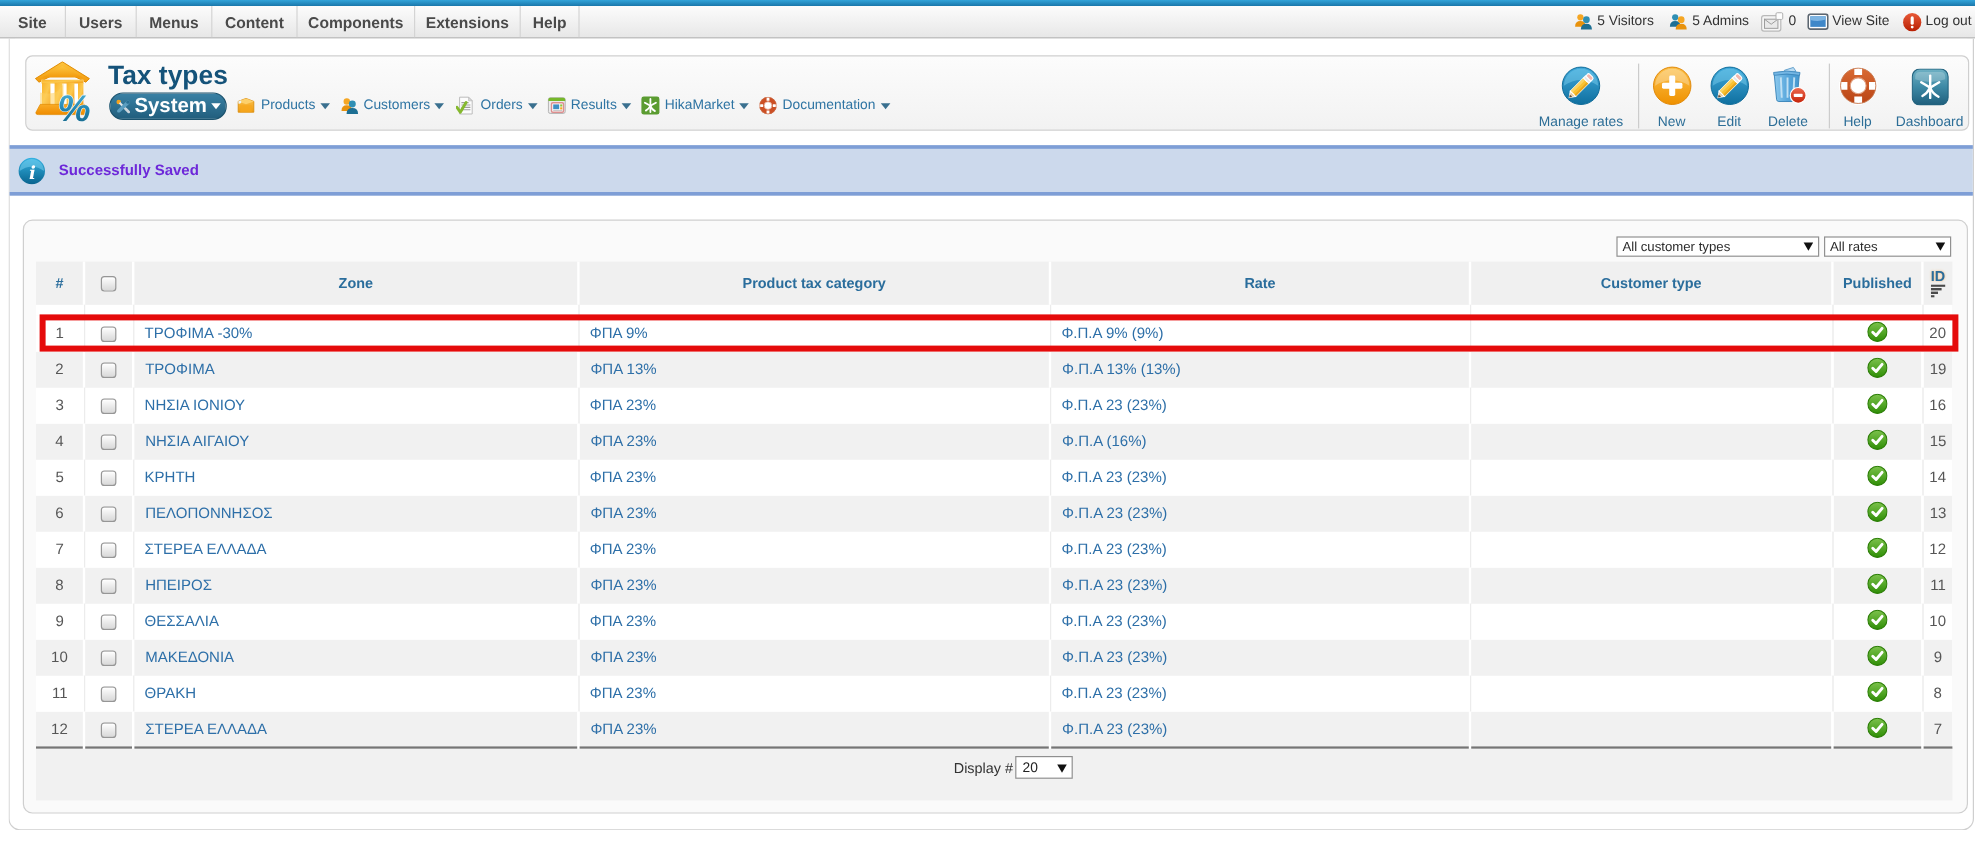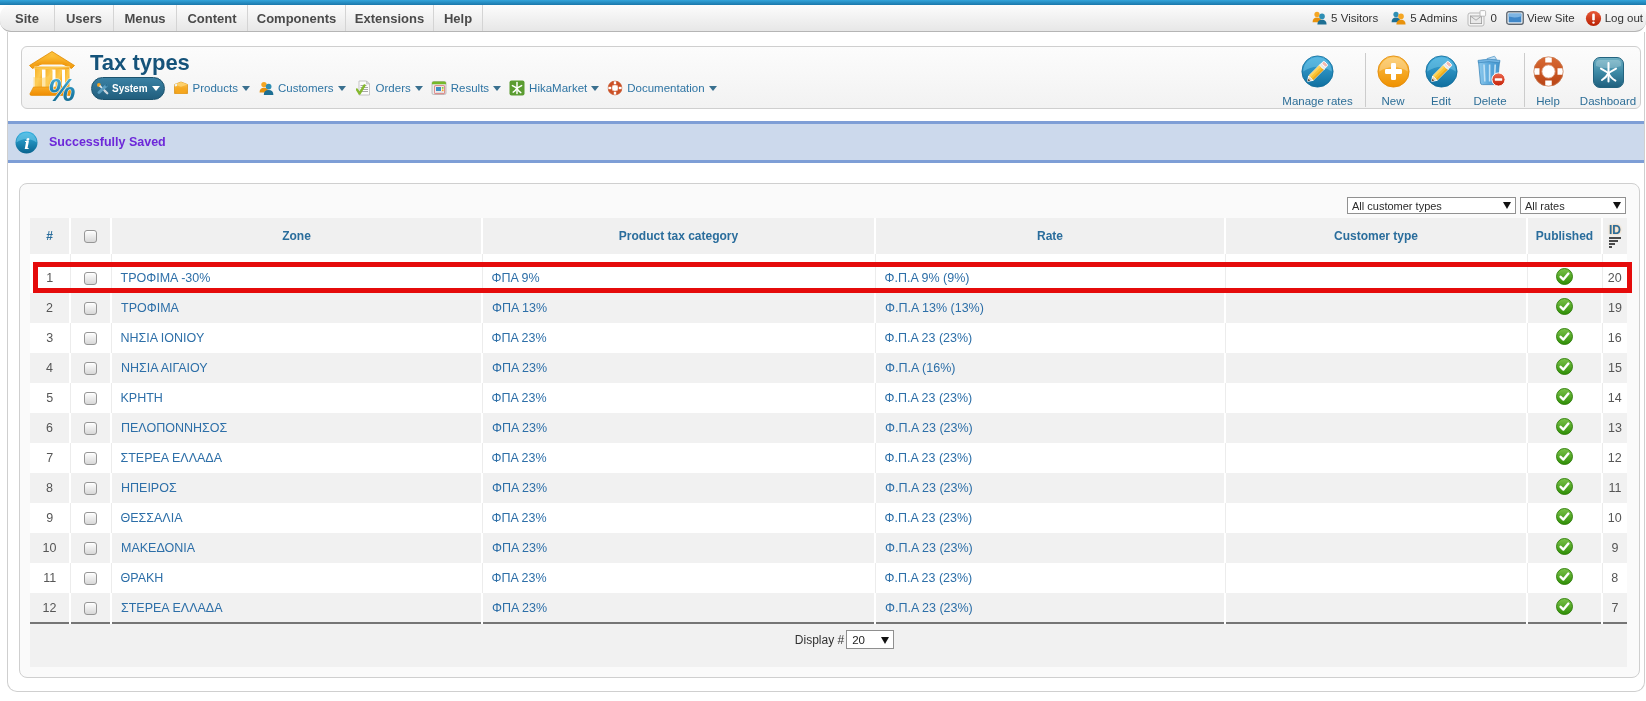--- a/index.html
+++ b/index.html
@@ -6,21 +6,21 @@
 html,body { background:#fff; }
 .stage {
   position:relative; width:1646px; height:701px; overflow:hidden;
   font-family:"Liberation Sans", sans-serif; background:#fff;
 }
 
 .topbar { position:absolute; left:0; top:0; width:1646px; height:32px; z-index:5; }
 .topbar-strip { height:5px; background:linear-gradient(#33a4da,#1a77ab); }
 .topbar-menu {
   height:27px; background:linear-gradient(#fcfcfc,#e7e7e7);
-  border-bottom:1px solid #b5b5b5; position:relative;border-radius:11px;
+  border-bottom:1px solid #b5b5b5; position:relative;
 }
 .nav-left { list-style:none; display:flex; height:26px; }
 .nav-left li {
   display:flex; align-items:center; justify-content:center;
   font-size:13px; font-weight:bold; color:#4a4a4a;
   border-right:1px solid #d4d4d4; cursor:pointer;
 }
 .nav-left li:nth-child(1){ width:55px; }
 .nav-left li:nth-child(2){ width:59px; }
 .nav-left li:nth-child(3){ width:63px; }
@@ -54,21 +54,21 @@
   position:absolute; left:68px; top:3px; font-size:22px; font-weight:bold;
   color:#15537a; letter-spacing:0;
 }
 .submenu {
   position:absolute; left:69px; top:29px; height:24px;
   display:flex; align-items:center;
 }
 .sysbtn {
   display:flex; align-items:center; height:23px; padding:0 4px;
   border-radius:12px; background:linear-gradient(#3a81a4,#215e7d);
-  border:1px solid #1c536e; color:#fff; font-size:10px; font-weight:bold; white-space:nowrap;
+  border:1px solid #1c536e; color:#fff; font-size:17px; font-weight:bold; white-space:nowrap;
   cursor:pointer;
 }
 .sysbtn .micon { margin-right:3px; display:inline-flex; }
 .caret {
   display:inline-block; width:0; height:0; margin-left:4px;
   border-left:4px solid transparent; border-right:4px solid transparent;
   border-top:5px solid #3a708f;
 }
 .sysbtn .caret { border-top-color:#fff; }
 .subitem {

